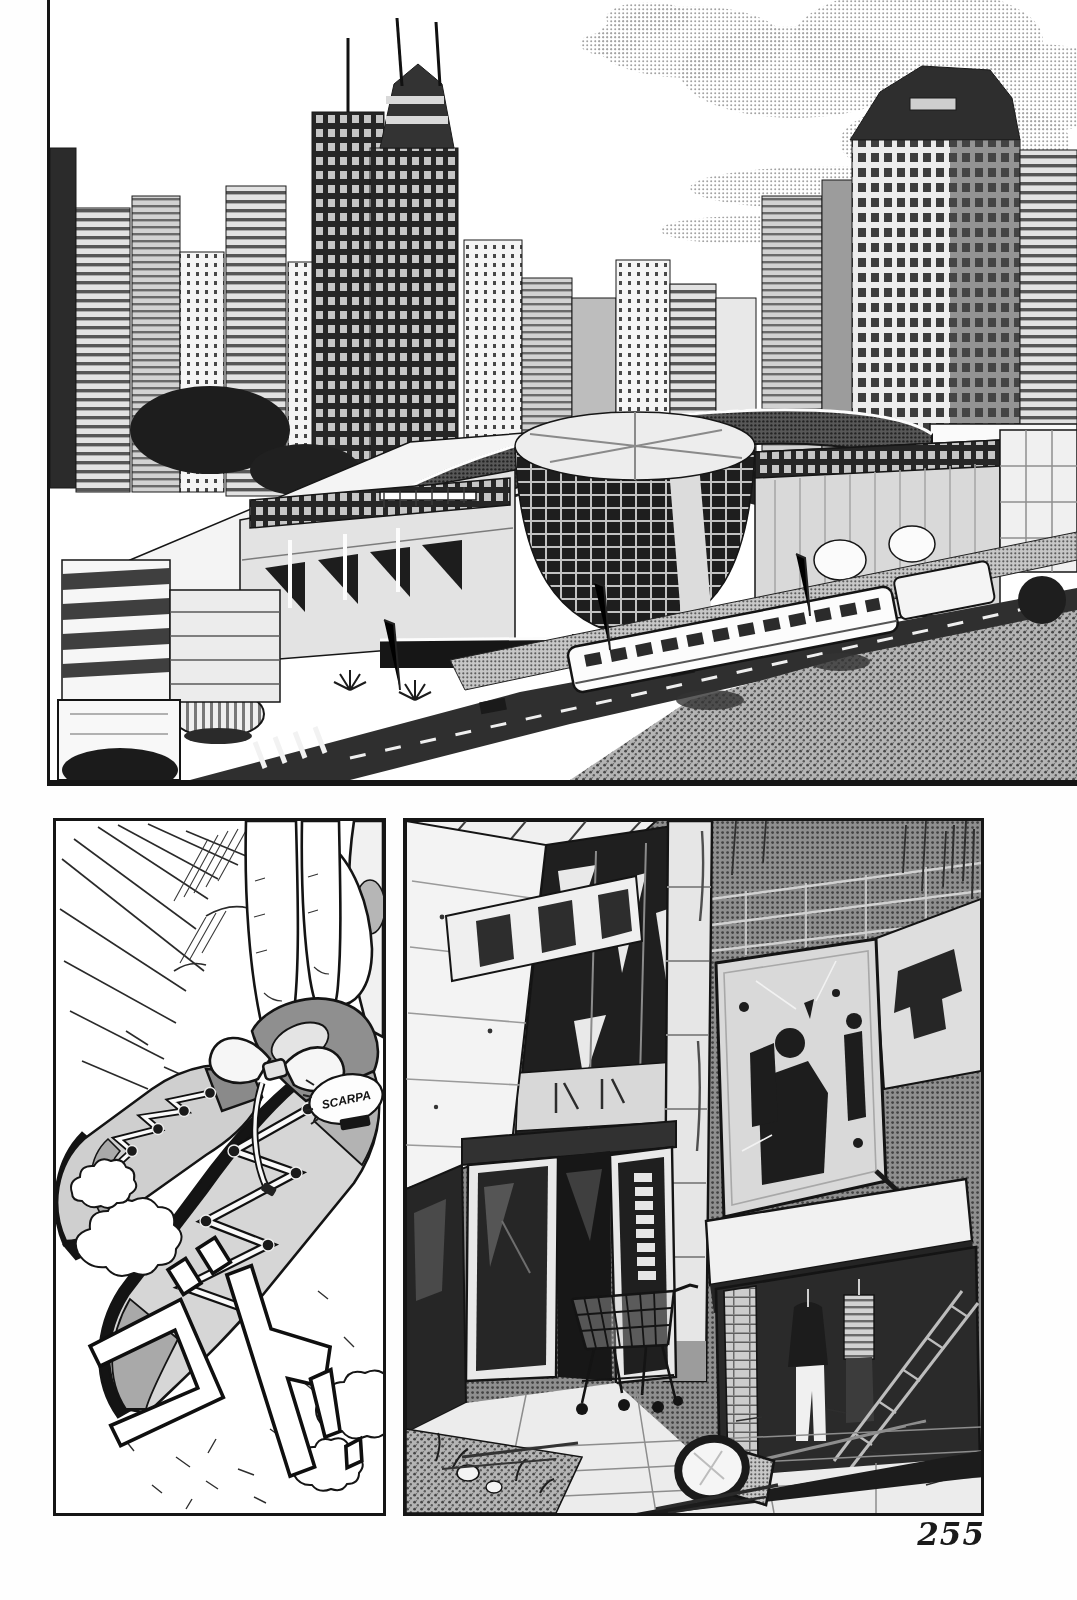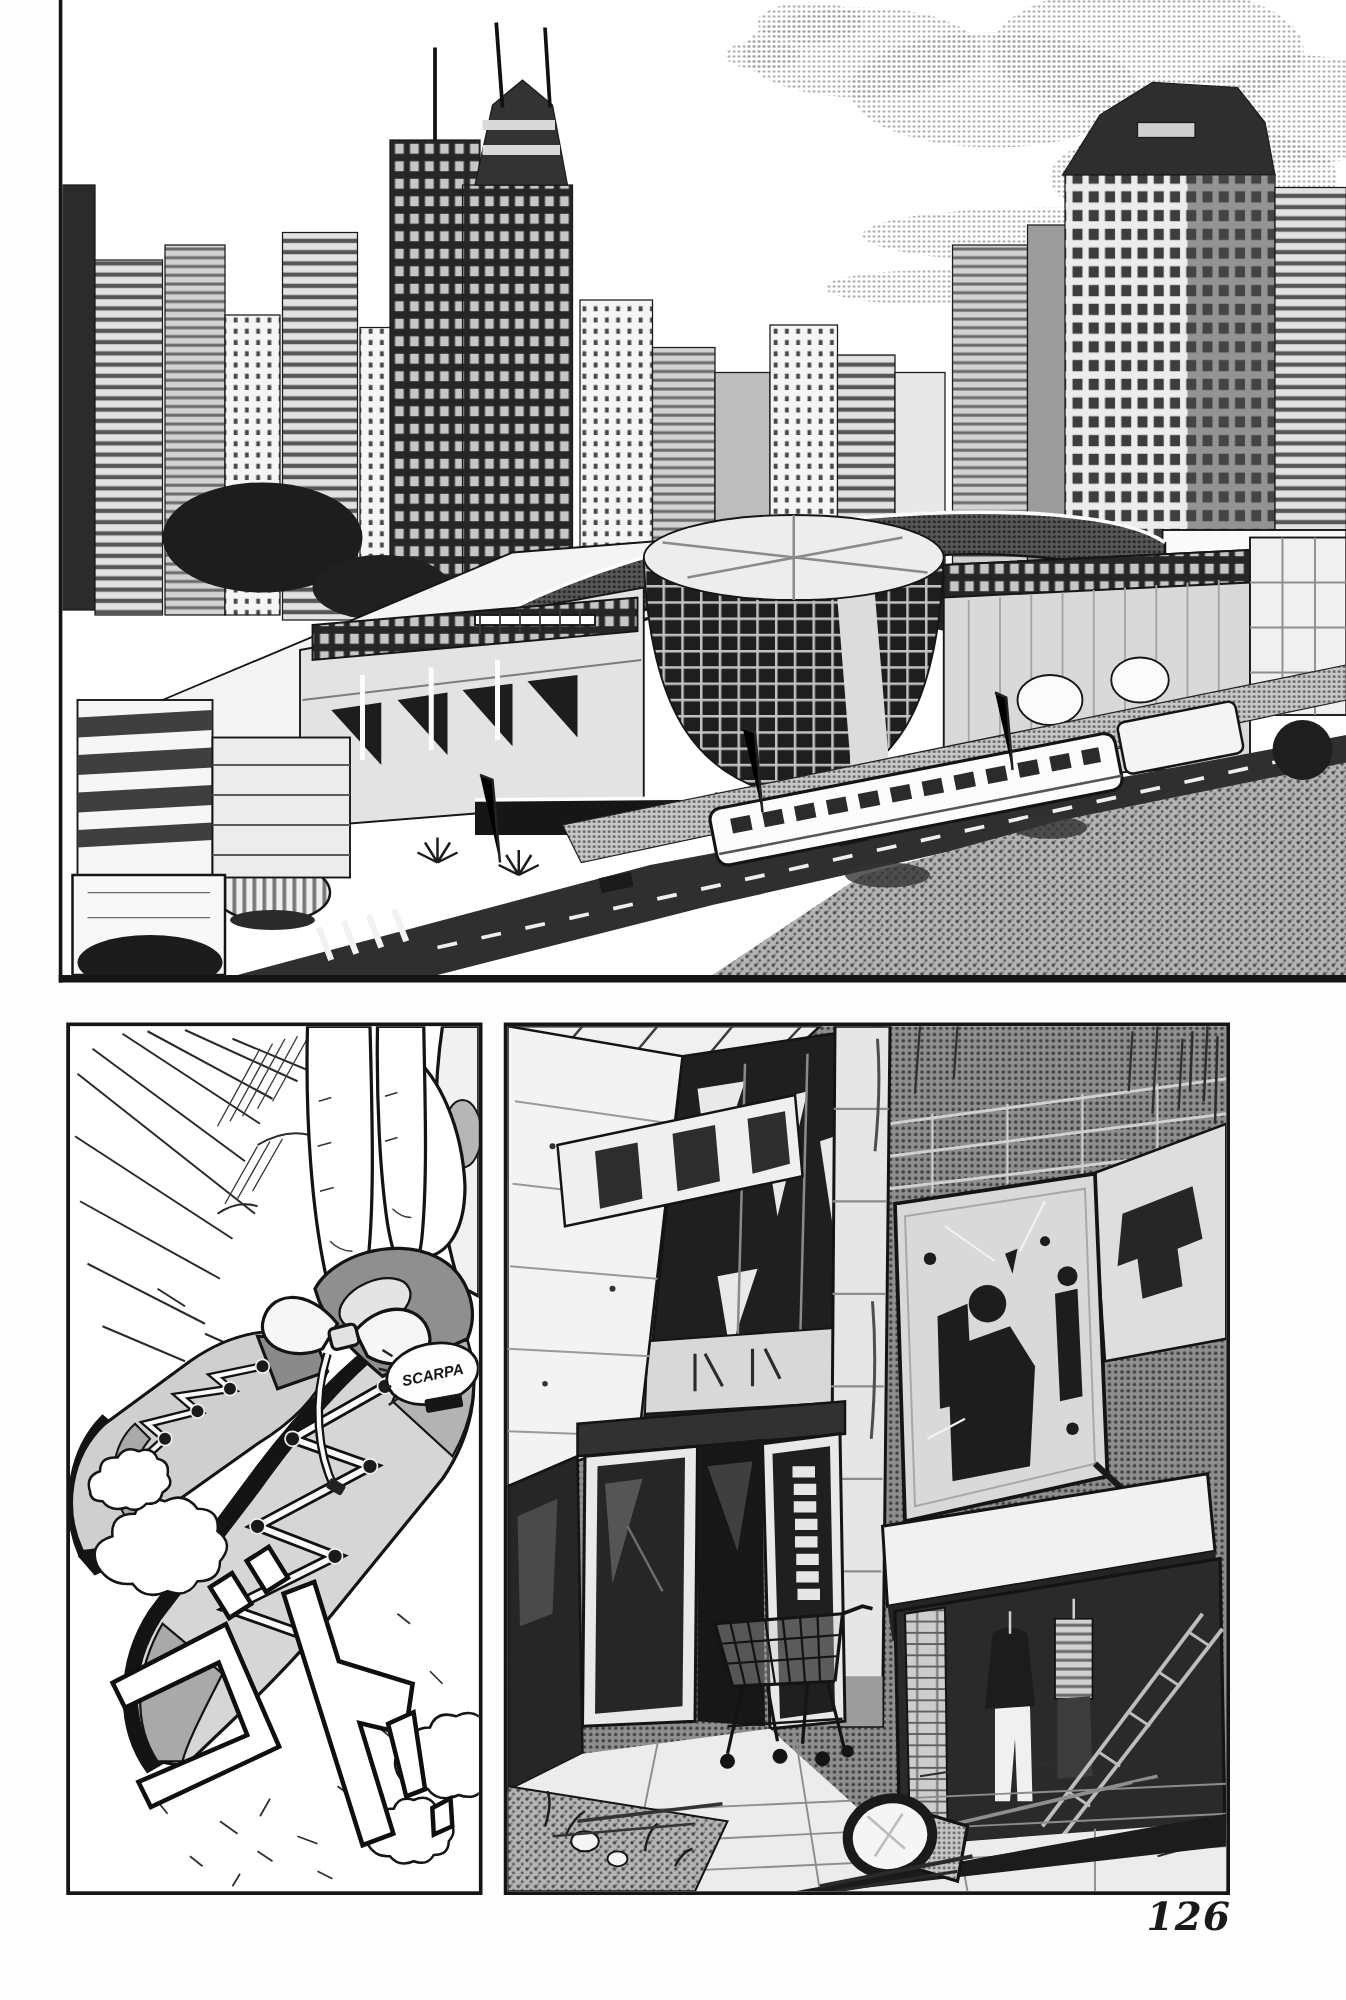--- a/index.html
+++ b/index.html
@@ -531,14 +531,14 @@
         <path d="M288,632 l30,26 M316,630 l-22,34" stroke="#bdbdbd" stroke-width="2"></path>
         <line x1="250" y1="688" x2="372" y2="664" stroke="#2a2a2a" stroke-width="3.4"></line>
         <line x1="262" y1="692" x2="360" y2="676" stroke="#2a2a2a" stroke-width="2.4"></line>
       </g>
       <g stroke="#2f2f2f" stroke-width="1.8">
         <path d="M520,0 l-4,70 M540,10 l-3,56 M500,4 l-3,48 M330,0 l-4,54 M360,0 l-3,42"></path>
       </g>
     </svg>
   </div>
 
-  <div class="page-number">126</div>
+  <div class="page-number">255</div>
 </div>
 
 </body></html>

